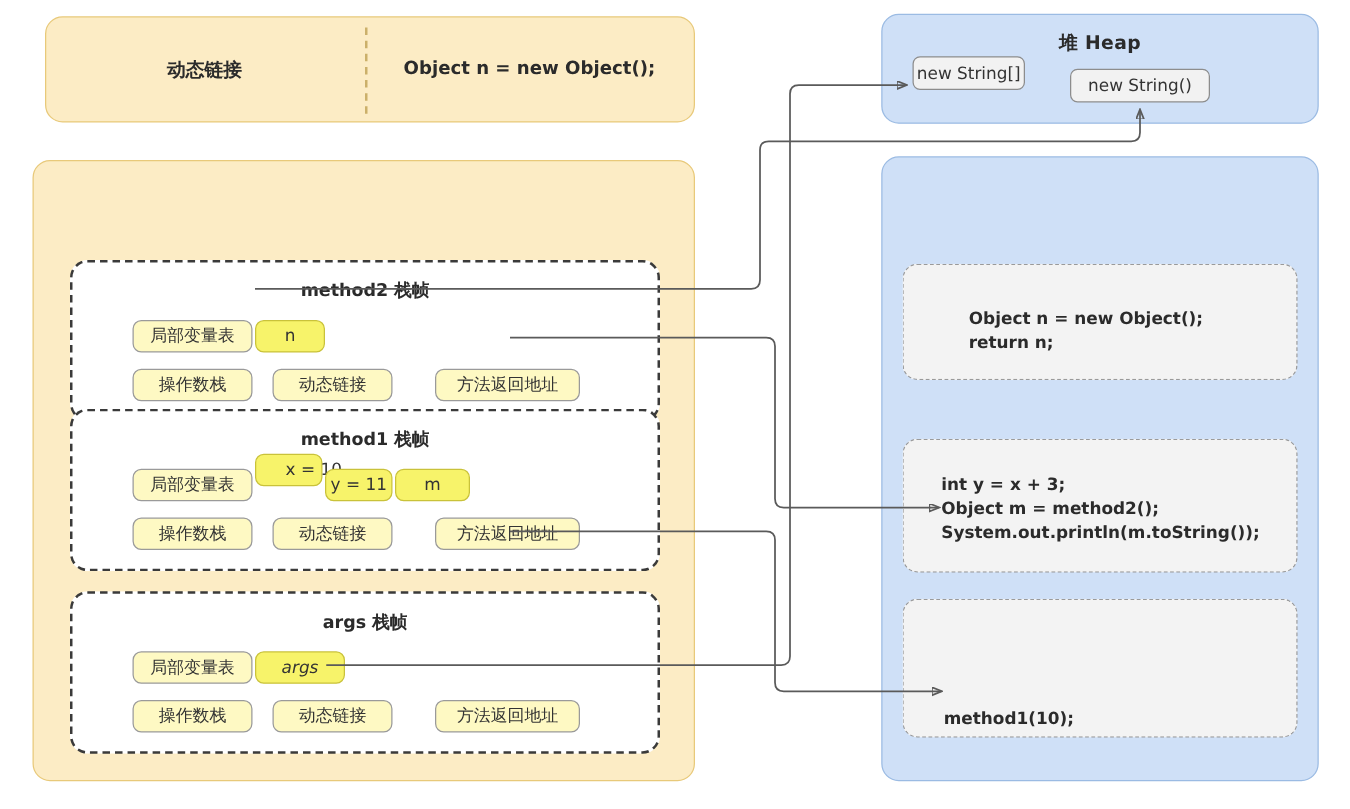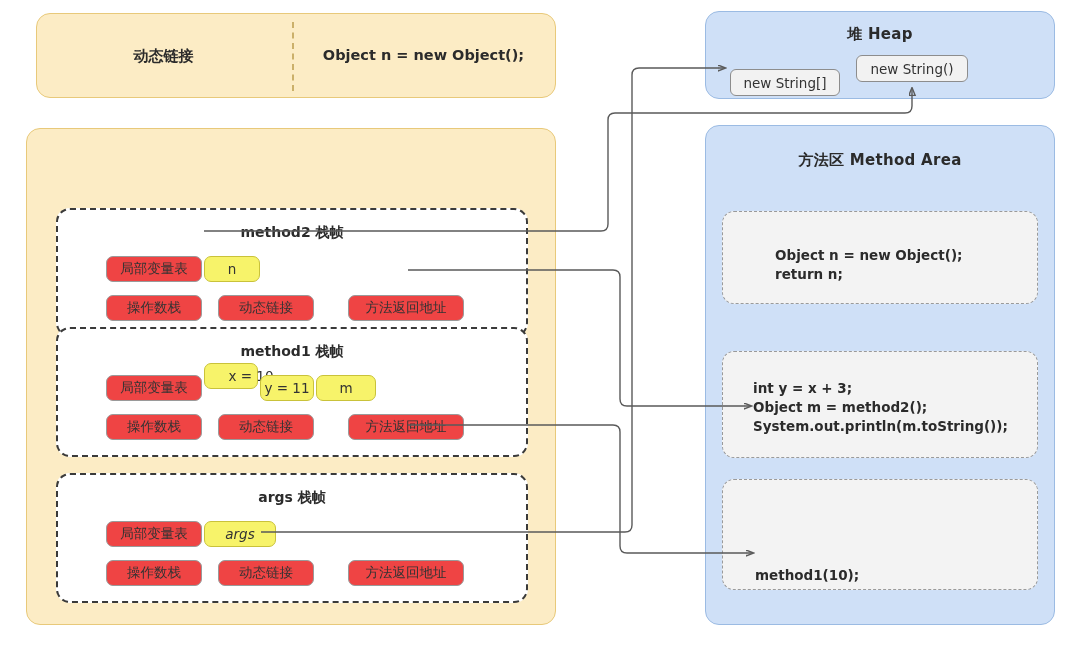--- a/index.html
+++ b/index.html
@@ -56,21 +56,21 @@
     left: 0;
     width: 100%;
     text-align: center;
     font-size: 14px;
     font-weight: bold;
   }
 
   .chip {
     position: absolute;
     box-sizing: border-box;
-    background: #ef4444;
+    background: #fef9c3;
     border: 1px solid #9a9a9a;
     border-radius: 7px;
     display: flex;
     align-items: center;
     justify-content: center;
     font-size: 13.5px;
     color: #333;
     white-space: nowrap;
   }
   .chip.yellow {
@@ -168,25 +168,24 @@
     <div class="chip" style="left:48px; top:46px; width:96px; height:26px;">局部变量表</div>
     <div class="chip yellow" style="left:146px; top:46px; width:72px; height:26px;font-style:italic;">args</div>
 
     <div class="chip" style="left:48px; top:85px; width:96px; height:26px;">操作数栈</div>
     <div class="chip" style="left:160px; top:85px; width:96px; height:26px;">动态链接</div>
     <div class="chip" style="left:290px; top:85px; width:116px; height:26px;">方法返回地址</div>
   </div>
 
   <div class="abs blue-panel" style="left:705px; top:11px; width:350px; height:88px;"></div>
   <div class="panel-title" style="left:705px; top:25px; width:350px;">堆 Heap</div>
-  <div class="chip heapobj" style="left:730px; top:69px; width:110px; height:27px;">new String[]</div>
+  <div class="chip heapobj" style="left:730px; top:45px; width:90px; height:27px;">new String[]</div>
   <div class="chip heapobj" style="left:856px; top:55px; width:112px; height:27px;">new String()</div>
 
   <div class="abs blue-panel" style="left:705px; top:125px; width:350px; height:500px;"></div>
-  <div class="panel-title" style="left:705px; top:151px; width:350px;">方法区 Method Area</div>
 
   <div class="code-box" style="left:722px; top:211px; width:316px; height:93px;">
     <div class="code-text" style="left:52px; top:34px;">Object n = new Object();
 return n;</div>
   </div>
 
   <div class="code-box" style="left:722px; top:351px; width:316px; height:107px;">
     <div class="code-text" style="left:30px; top:27px;">int y = x + 3;
 Object m = method2();
 System.out.println(m.toString());</div>

